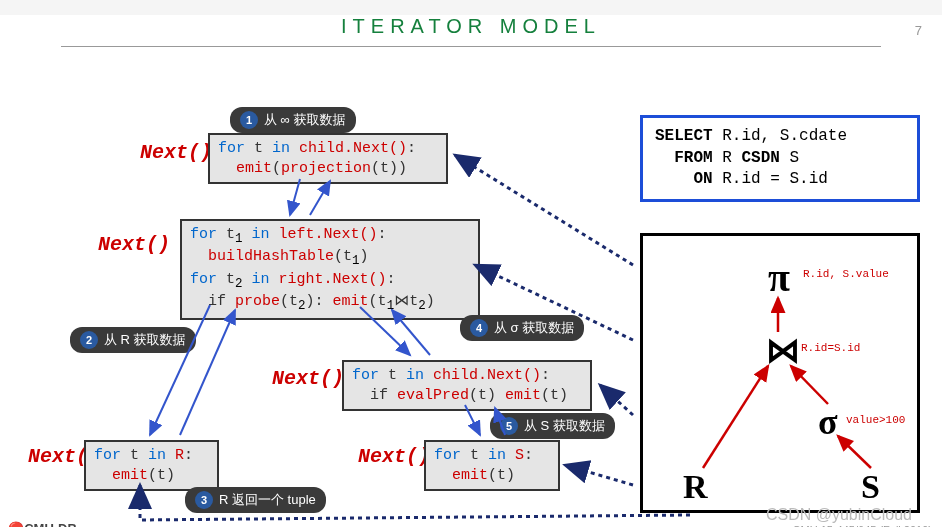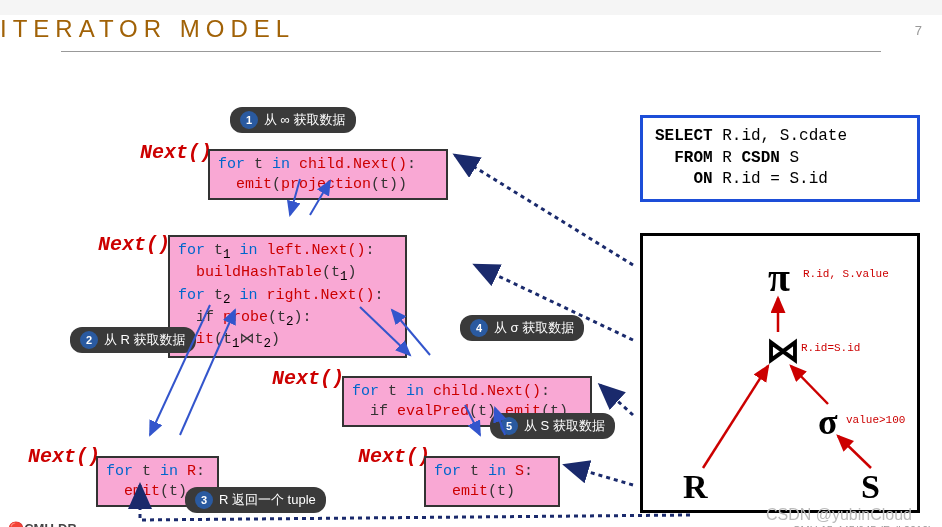--- a/index.html
+++ b/index.html
@@ -1,22 +1,22 @@
 <!DOCTYPE html>
 <html><head>
 <meta charset="utf-8">
 <style>
 * { box-sizing: border-box; margin: 0; padding: 0; }
 body { width: 942px; height: 527px; background: #f5f5f5; font-family: Arial, sans-serif; position: relative; overflow: hidden; }
 .slide { width: 942px; height: 527px; background: #fff; position: relative; }
 .page-num { position: absolute; top: 8px; right: 20px; font-size: 13px; color: #999; }
-.title { text-align: left; font-size: 24px; letter-spacing: 6px; color: #a16207; font-weight: 300; margin-top: 15px; }
+.title { text-align: center; font-size: 20px; letter-spacing: 6px; color: #15803d; font-weight: 300; margin-top: 15px; }
 .hr { width: 820px; height: 1px; background: #999; margin: 8px auto 0; }
 .next-label { position: absolute; font-family: Liberation Mono, monospace; font-style: italic; font-weight: bold; color: #c00; font-size: 20px; }
-.code-box { position: absolute; border: 2px solid #333; background: #f9a8d4; padding: 4px 8px; font-family: 'Courier New', monospace; font-size: 15px; line-height: 1.3; margin-top: 16px; }
+.code-box { position: absolute; border: 2px solid #333; background: #e5e5e5; padding: 4px 8px; font-family: 'Courier New', monospace; font-size: 15px; line-height: 1.3; }
 .kw-for { color: #0066cc; }
 .kw-red { color: #c00; }
 .kw-norm { color: #333; }
 .bubble { position: absolute; background: #3a3a3a; color: #fff; padding: 4px 10px; border-radius: 12px; font-size: 13px; display: flex; align-items: center; gap: 6px; }
 .bubble-num { background: #2a5aa0; color: #fff; width: 18px; height: 18px; border-radius: 50%; display: inline-flex; align-items: center; justify-content: center; font-size: 11px; font-weight: bold; }
 .sql-box { position: absolute; border: 3px solid #1d4ed8; background: #fff; padding: 8px 12px; font-family: 'Courier New', monospace; font-size: 16px; line-height: 1.35; }
 .sql-kw { font-weight: bold; }
 .tree-box { position: absolute; border: 3px solid #000; background: #fff; }
 .tree-sym { position: absolute; font-family: 'Times New Roman', serif; font-weight: bold; font-size: 34px; color: #000; }
 .tree-label { position: absolute; font-family: 'Courier New', monospace; color: #c00; font-size: 11px; }
@@ -37,33 +37,33 @@
   <div class="next-label" style="top:218px;left:98px">Next()</div>
   <div class="next-label" style="top:352px;left:272px">Next()</div>
   <div class="next-label" style="top:430px;left:28px">Next()</div>
   <div class="next-label" style="top:430px;left:358px">Next()</div>
 
   <div class="code-box" style="top:118px;left:208px;width:240px">
     <div><span class="kw-for">for</span><span class="kw-norm"> t </span><span class="kw-for">in</span><span class="kw-red"> child.Next()</span><span class="kw-norm">:</span></div>
     <div>&nbsp;&nbsp;<span class="kw-red">emit</span><span class="kw-norm">(</span><span class="kw-red">projection</span><span class="kw-norm">(t))</span></div>
   </div>
 
-  <div class="code-box" style="top:204px;left:168px;width:239px">
+  <div class="code-box" style="top:204px;left:180px;width:300px">
     <div><span class="kw-for">for</span><span class="kw-norm"> t</span><sub>1</sub><span class="kw-for"> in</span><span class="kw-red"> left.Next()</span><span class="kw-norm">:</span></div>
     <div>&nbsp;&nbsp;<span class="kw-red">buildHashTable</span><span class="kw-norm">(t</span><sub>1</sub><span class="kw-norm">)</span></div>
     <div><span class="kw-for">for</span><span class="kw-norm"> t</span><sub>2</sub><span class="kw-for"> in</span><span class="kw-red"> right.Next()</span><span class="kw-norm">:</span></div>
     <div>&nbsp;&nbsp;<span class="kw-norm">if </span><span class="kw-red">probe</span><span class="kw-norm">(t</span><sub>2</sub><span class="kw-norm">): </span><span class="kw-red">emit</span><span class="kw-norm">(t</span><sub>1</sub><span class="kw-norm">⋈t</span><sub>2</sub><span class="kw-norm">)</span></div>
   </div>
 
   <div class="code-box" style="top:345px;left:342px;width:250px">
     <div><span class="kw-for">for</span><span class="kw-norm"> t </span><span class="kw-for">in</span><span class="kw-red"> child.Next()</span><span class="kw-norm">:</span></div>
     <div>&nbsp;&nbsp;<span class="kw-norm">if </span><span class="kw-red">evalPred</span><span class="kw-norm">(t)</span><span class="kw-red"> emit</span><span class="kw-norm">(t)</span></div>
   </div>
 
-  <div class="code-box" style="top:425px;left:96px;width:123px">
+  <div class="code-box" style="top:425px;left:84px;width:135px">
     <div><span class="kw-for">for</span><span class="kw-norm"> t </span><span class="kw-for">in</span><span class="kw-red"> R</span><span class="kw-norm">:</span></div>
     <div>&nbsp;&nbsp;<span class="kw-red">emit</span><span class="kw-norm">(t)</span></div>
   </div>
 
   <div class="code-box" style="top:425px;left:424px;width:136px">
     <div><span class="kw-for">for</span><span class="kw-norm"> t </span><span class="kw-for">in</span><span class="kw-red"> S</span><span class="kw-norm">:</span></div>
     <div>&nbsp;&nbsp;<span class="kw-red">emit</span><span class="kw-norm">(t)</span></div>
   </div>
 
   <div class="bubble" style="top:92px;left:230px">

